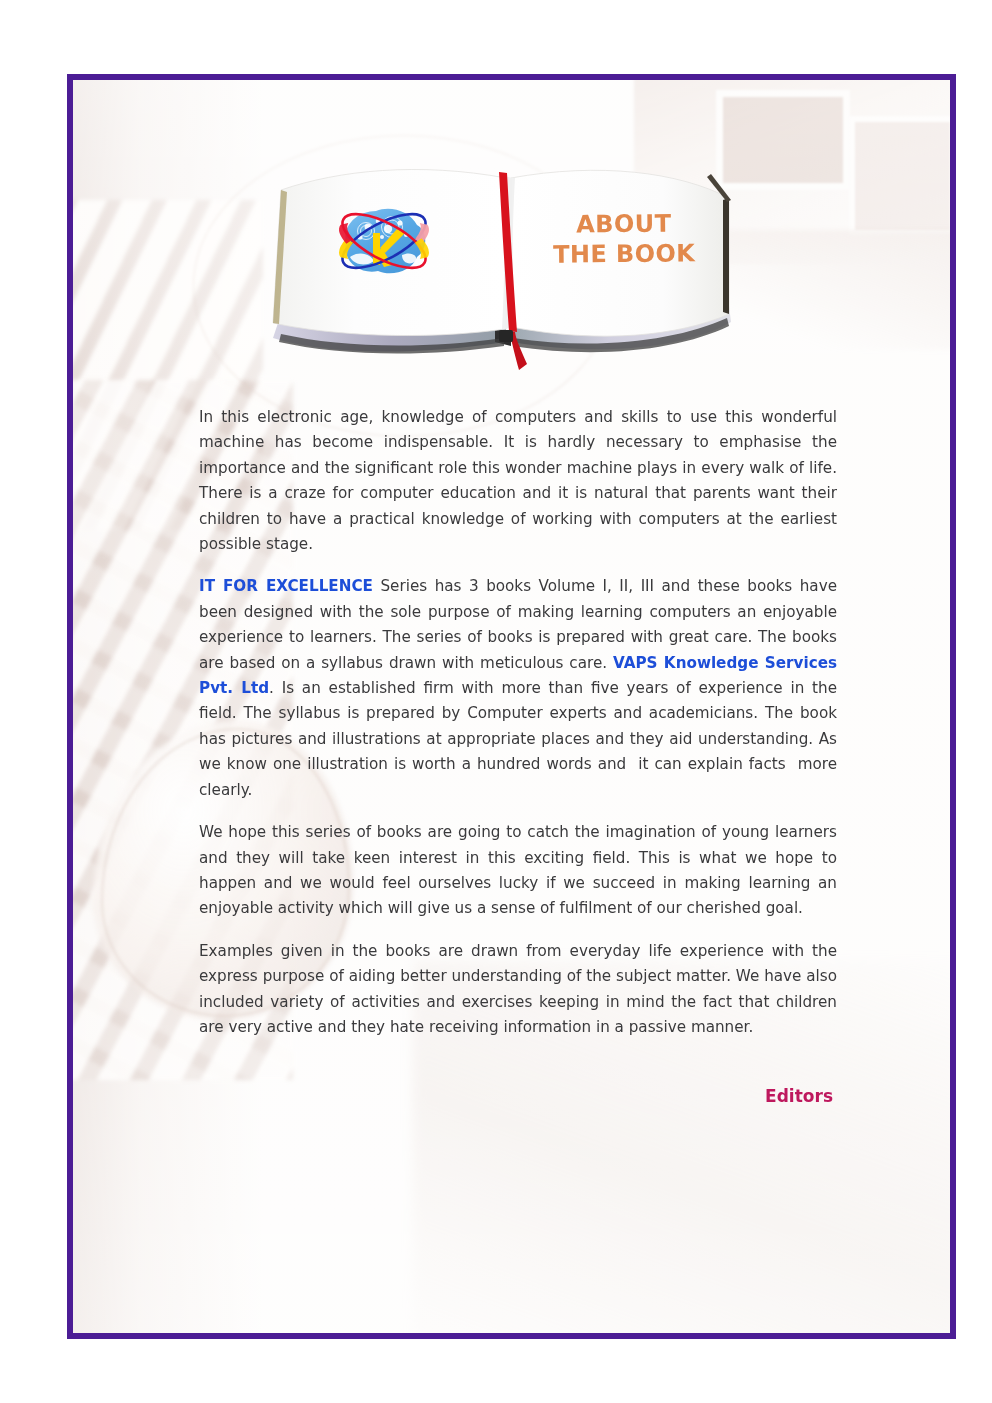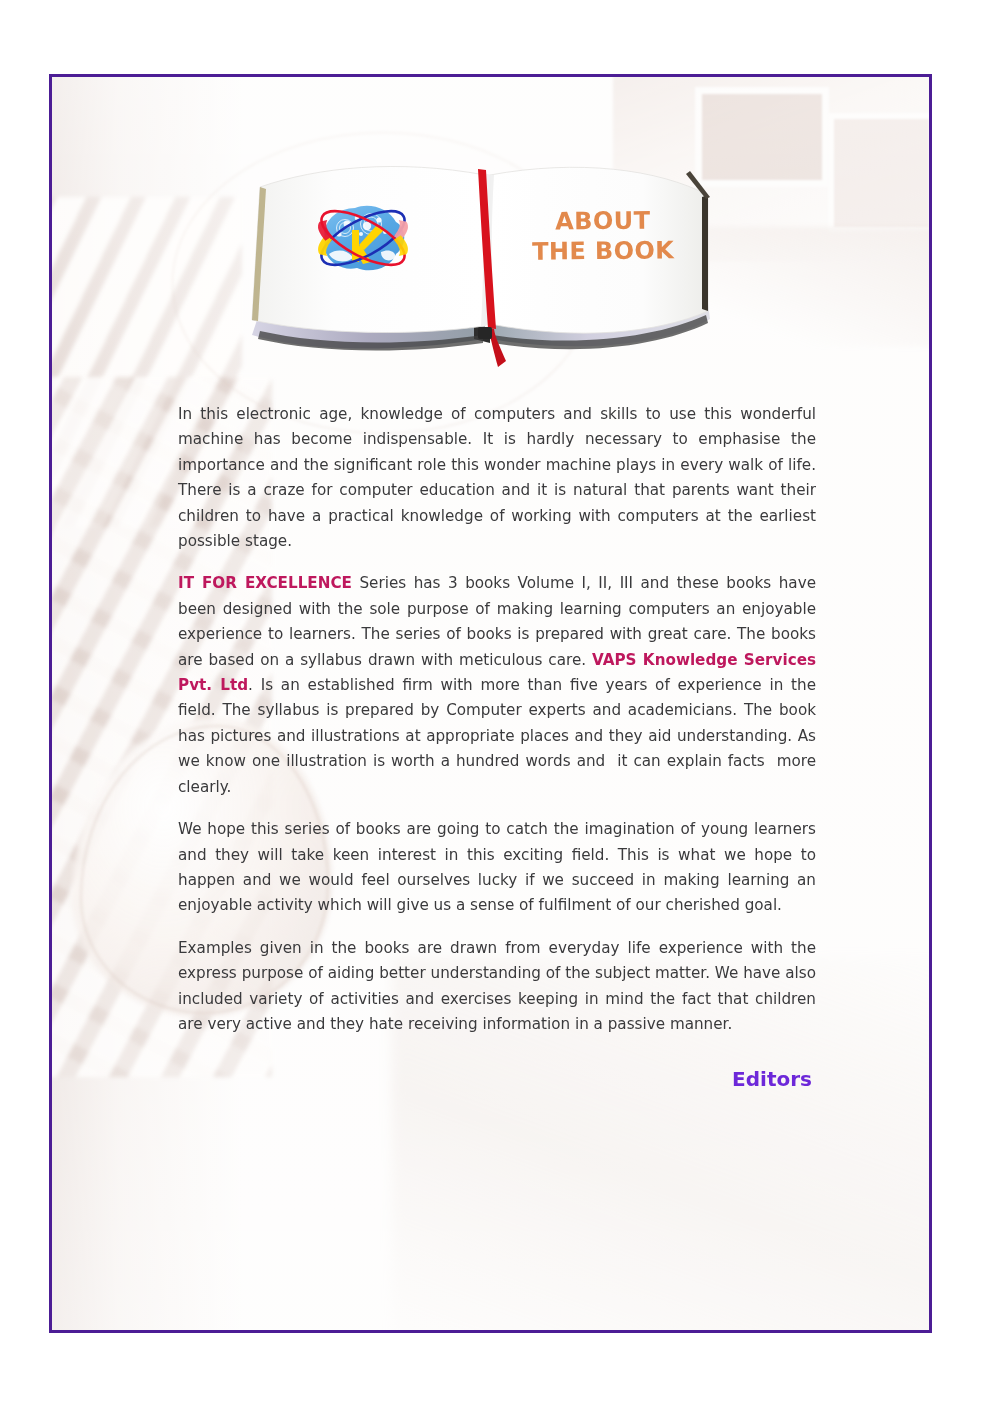--- a/index.html
+++ b/index.html
@@ -10,25 +10,25 @@
   body {
     width: 992px;
     height: 1403px;
     font-family: "DejaVu Sans", sans-serif;
     overflow: hidden;
   }
 
   
   .page {
     position: absolute;
-    left: 49px;
+    left: 67px;
     top: 74px;
     width: 877px;
     height: 1253px;
-    border: 3px solid #4c1d95;
+    border: 6px solid #4c1d95;
     background: #fdfcfb;
     overflow: hidden;
   }
 
   
   .bg-layer {
     position: absolute;
     inset: 0;
     overflow: hidden;
     pointer-events: none;
@@ -200,31 +200,31 @@
     color: #3a3a3c;
     font-family: "DejaVu Sans", sans-serif;
     font-size: 15.2px;
     line-height: 25.4px;
     text-align: justify;
     margin: 0 0 17px 7px;
     white-space: pre-wrap;
   }
   .para:last-of-type { margin-bottom: 0; }
   .hl {
-    color: #be185d;
+    color: #1d4ed8;
     font-weight: bold;
   }
   .signature {
-    margin-top: 30px;
+    margin-top: 46px;
     text-align: right;
     padding-right: 4px;
-    color: #6d28d9;
+    color: #be185d;
     font-family: "DejaVu Sans", sans-serif;
     font-weight: bold;
-    font-size: 20px;
+    font-size: 17px;
   }
 </style>
 </head>
 <body>
 
 <div class="page">
 
   <div class="bg-layer">
     <div class="bg-leftwash"></div>
     <div class="bg-kb2"></div>

